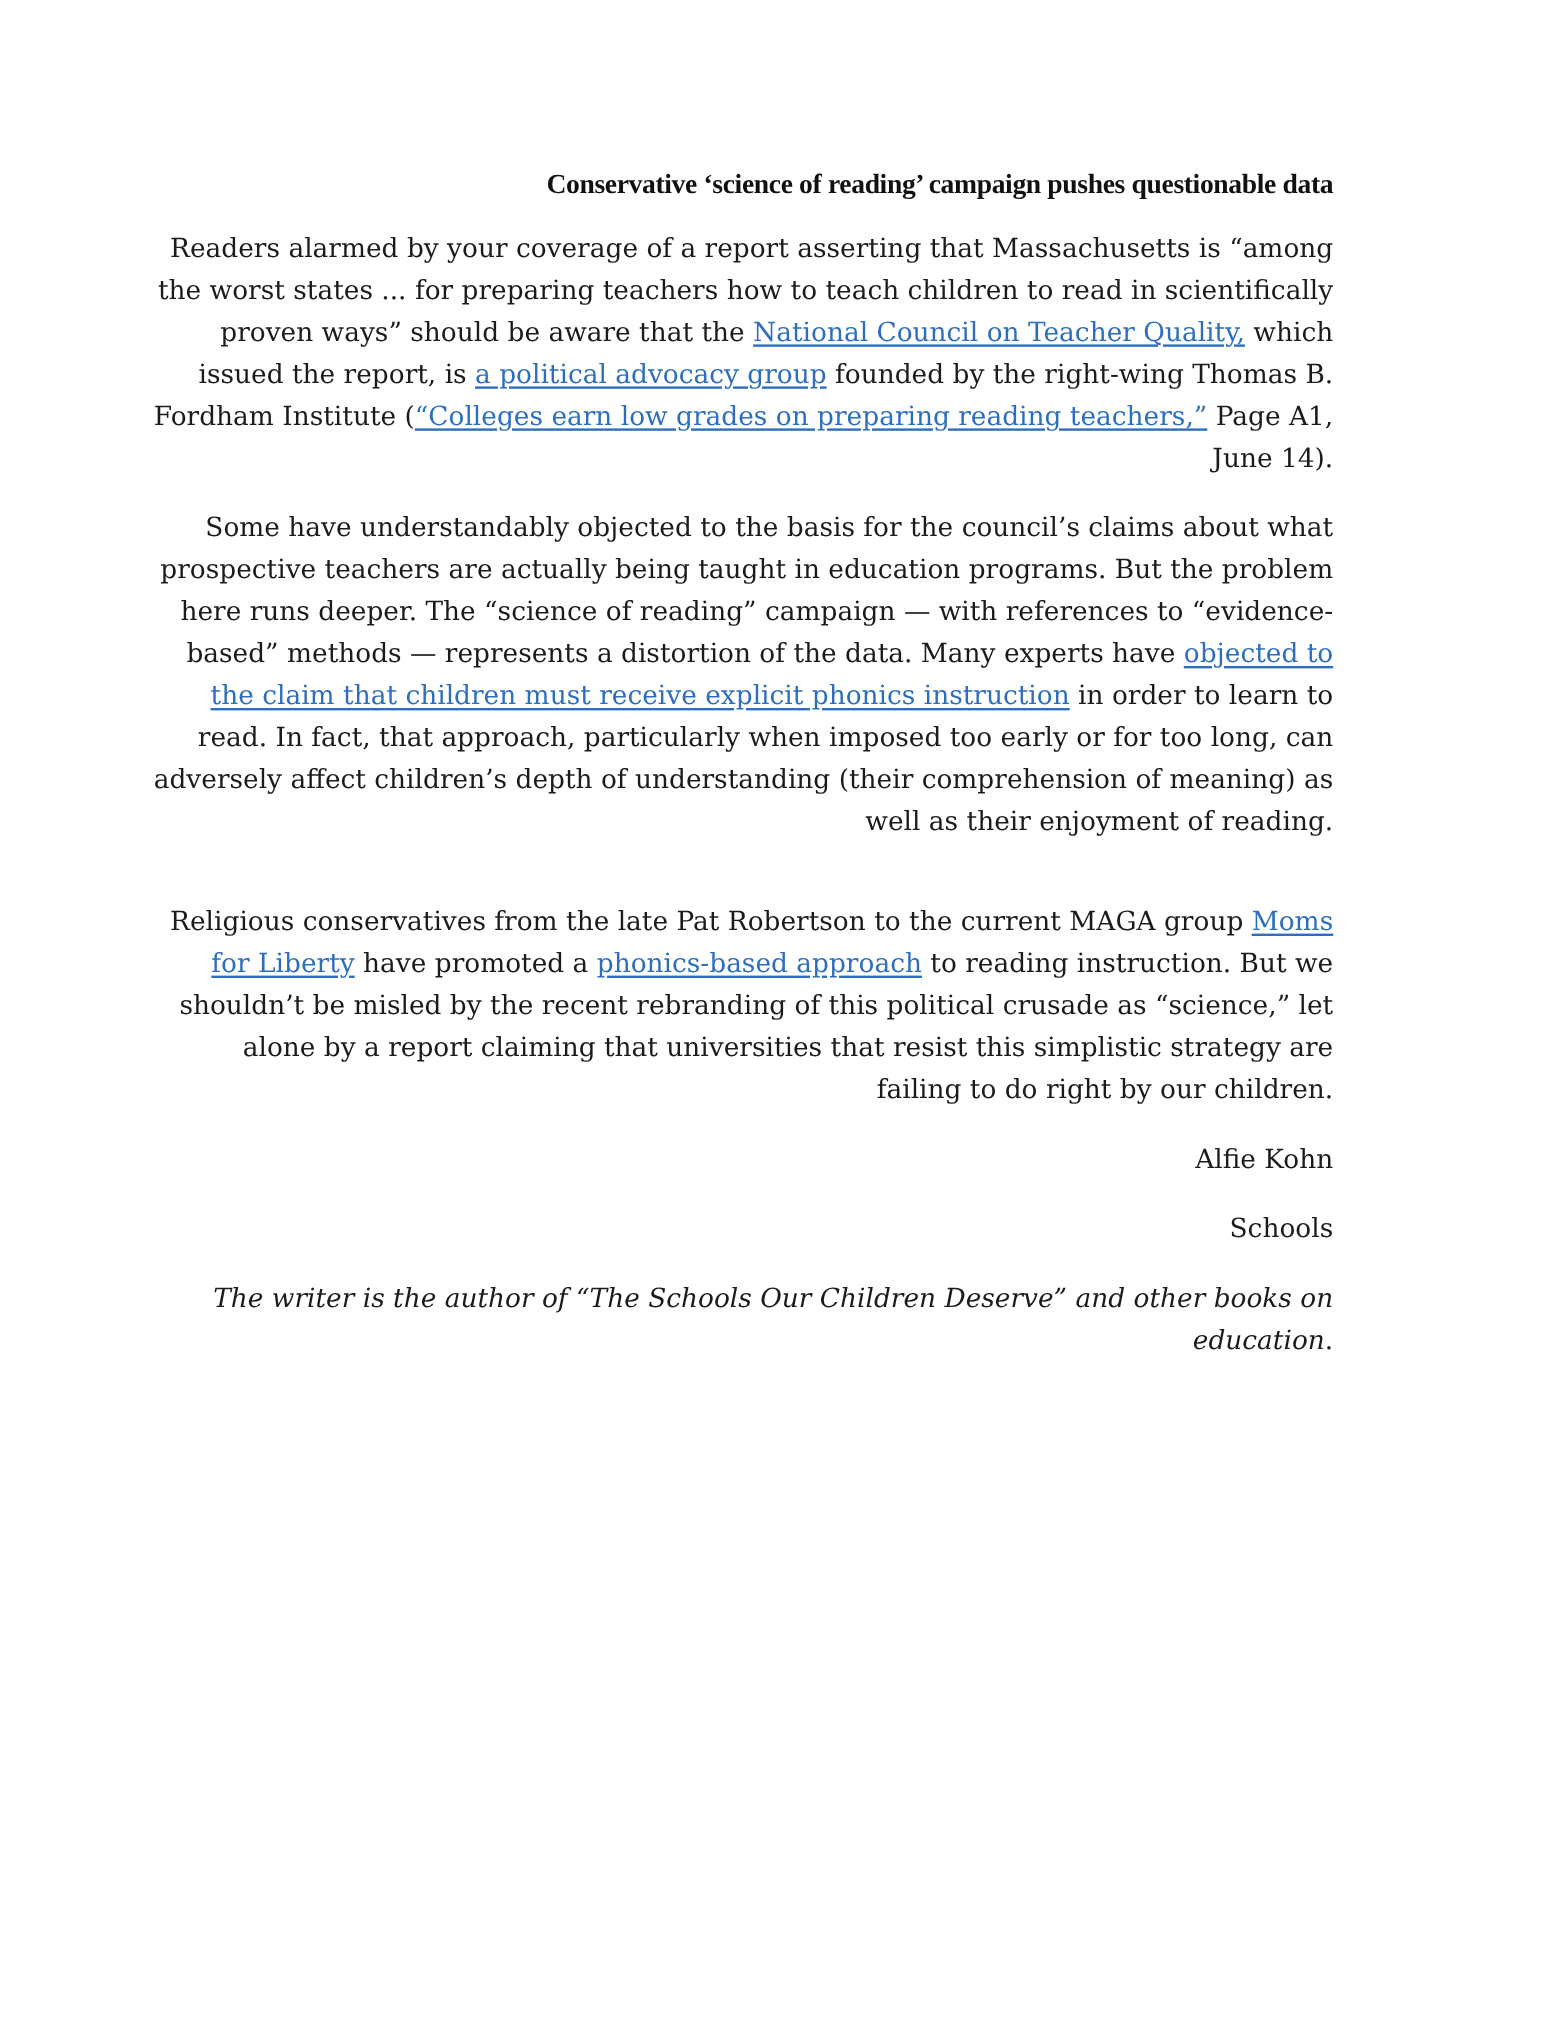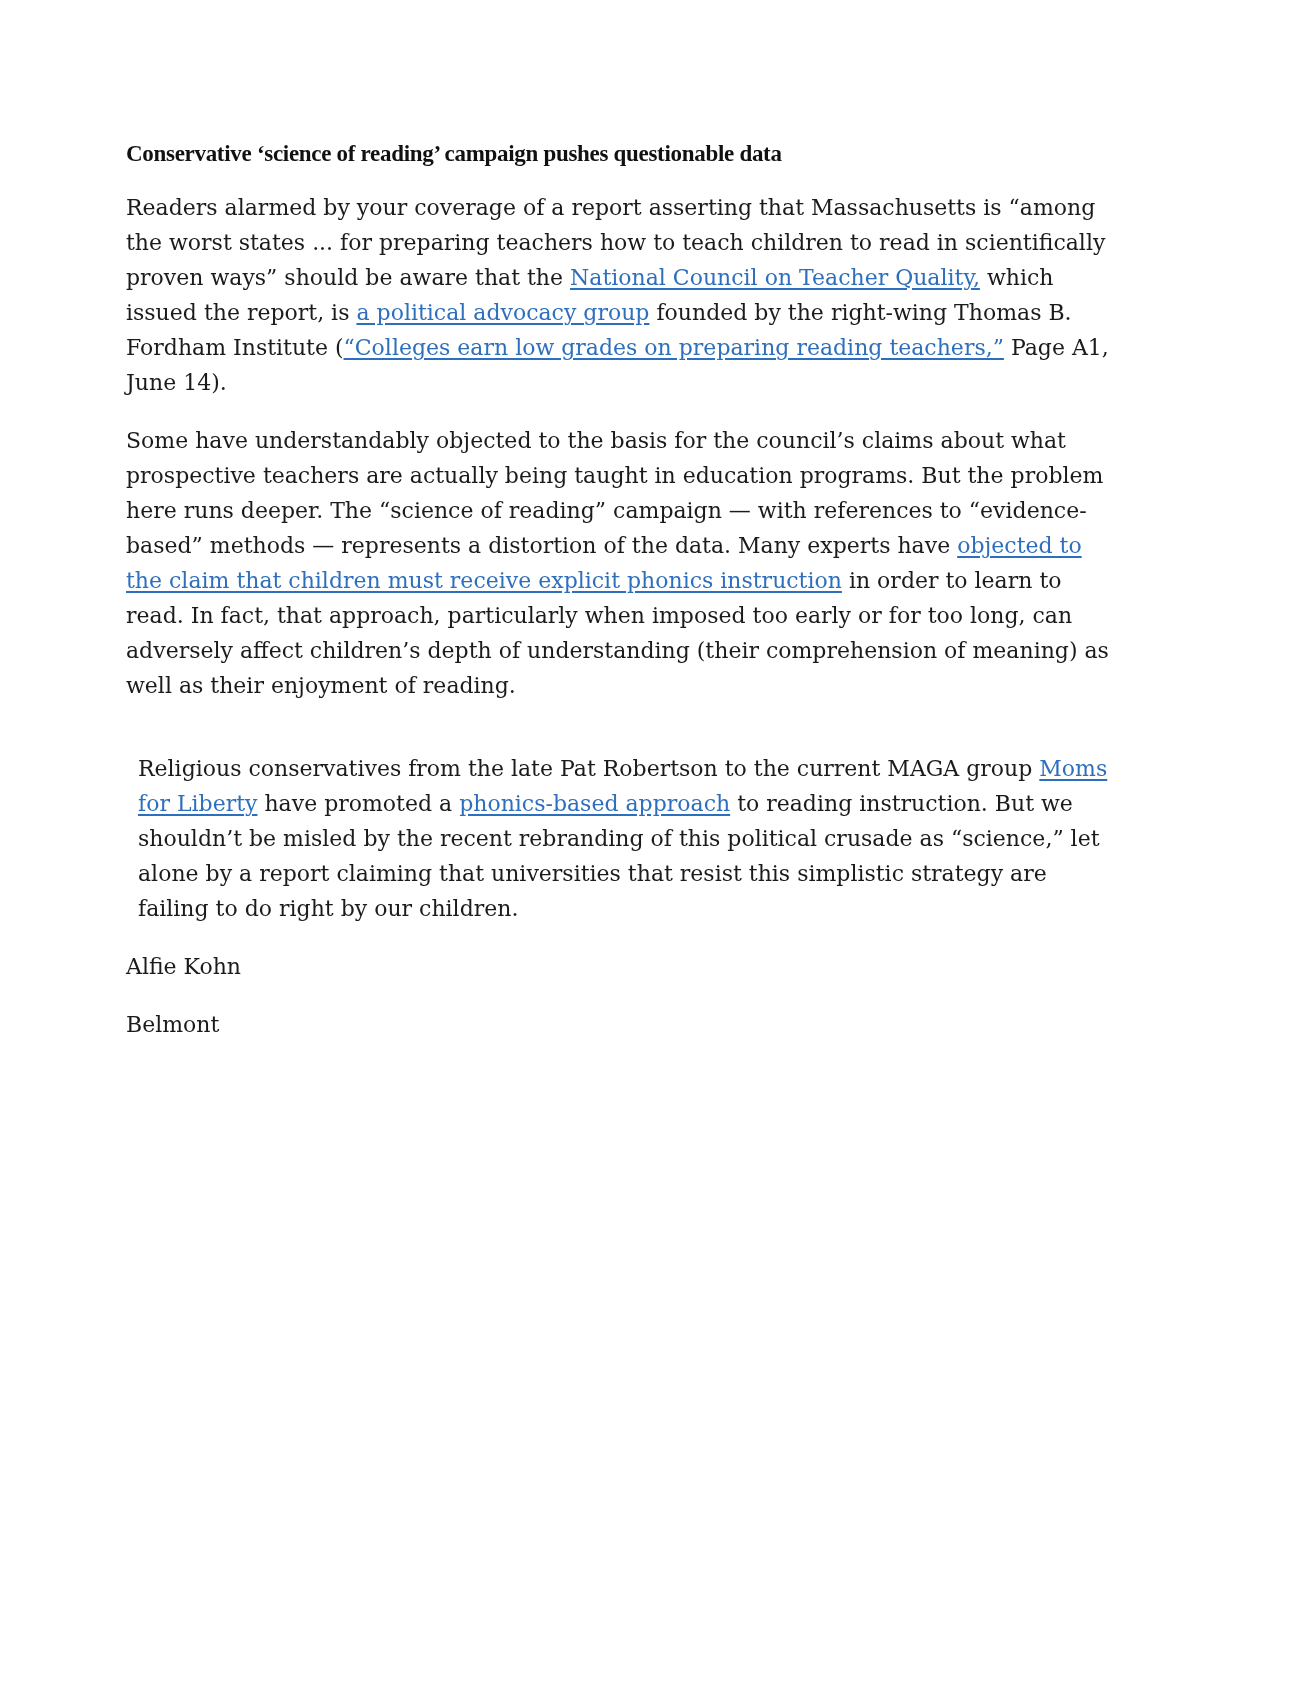--- a/index.html
+++ b/index.html
@@ -19,20 +19,21 @@
     font-family: "DejaVu Serif", serif;
     color: var(--text-color);
   }
   .page {
     padding: 140px 126px 60px 126px;
     width: 1305px;
     min-height: 1689px;
   }
   .content {
     width: 985px;
+    text-align: right;
   }
   h1.article-title {
     font-family: "Liberation Serif", serif;
     font-weight: 700;
     font-size: 23px;
     line-height: 28px;
     letter-spacing: -0.3px;
     color: #111111;
     margin: 0 0 22px 0;
   }
@@ -61,16 +62,17 @@
 <body>
 
 <div class="page">
   <div class="content">
     <h1 class="article-title">Conservative ‘science of reading’ campaign pushes questionable data</h1>
     <div id="article-body">
         <p>Readers alarmed by your coverage of a report asserting that Massachusetts is “among the worst states ... for preparing teachers how to teach children to read in scientifically proven ways” should be aware that the <a href="#">National Council on Teacher Quality,</a> which issued the report, is <a href="#">a political advocacy group</a> founded by the right-wing Thomas B. Fordham Institute (<a href="#">“Colleges earn low grades on preparing reading teachers,”</a> Page A1, June 14).</p>
         <p>Some have understandably objected to the basis for the council’s claims about what prospective teachers are actually being taught in education programs. But the problem here runs deeper. The “science of reading” campaign — with references to “evidence-based” methods — represents a distortion of the data. Many experts have <a href="#">objected to the claim that children must receive explicit phonics instruction</a> in order to learn to read. In fact, that approach, particularly when imposed too early or for too long, can adversely affect children’s depth of understanding (their comprehension of meaning) as well as their enjoyment of reading.</p>
         <p class="gap-before">Religious conservatives from the late Pat Robertson to the current MAGA group <a href="#">Moms for Liberty</a> have promoted a <a href="#">phonics-based approach</a> to reading instruction. But we shouldn’t be misled by the recent rebranding of this political crusade as “science,” let alone by a report claiming that universities that resist this simplistic strategy are failing to do right by our children.</p>
         <p>Alfie Kohn</p>
-        <p>Belmont</p>
+        <p>Schools</p>
+        <p><em>The writer is the author of “The Schools Our Children Deserve” and other books on education</em>.</p>
       </div>
   </div>
 </div>
 
 </body></html>

